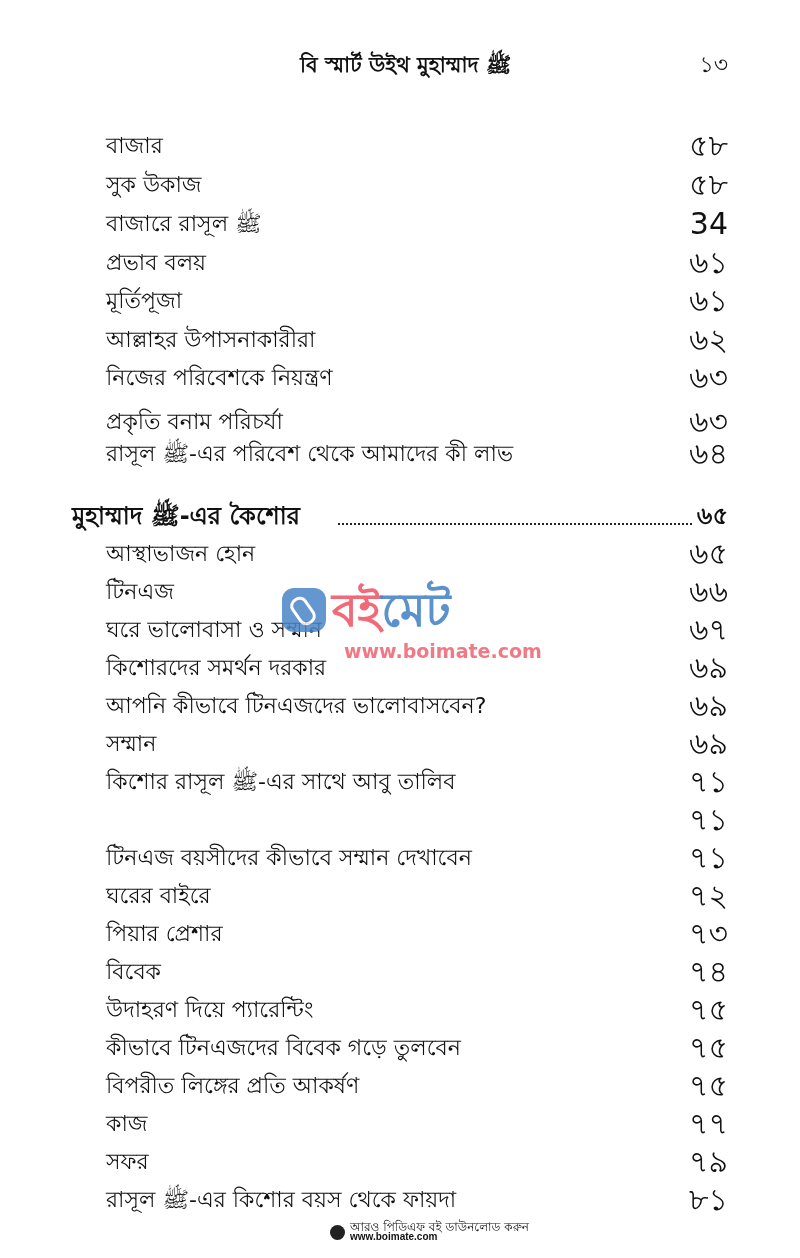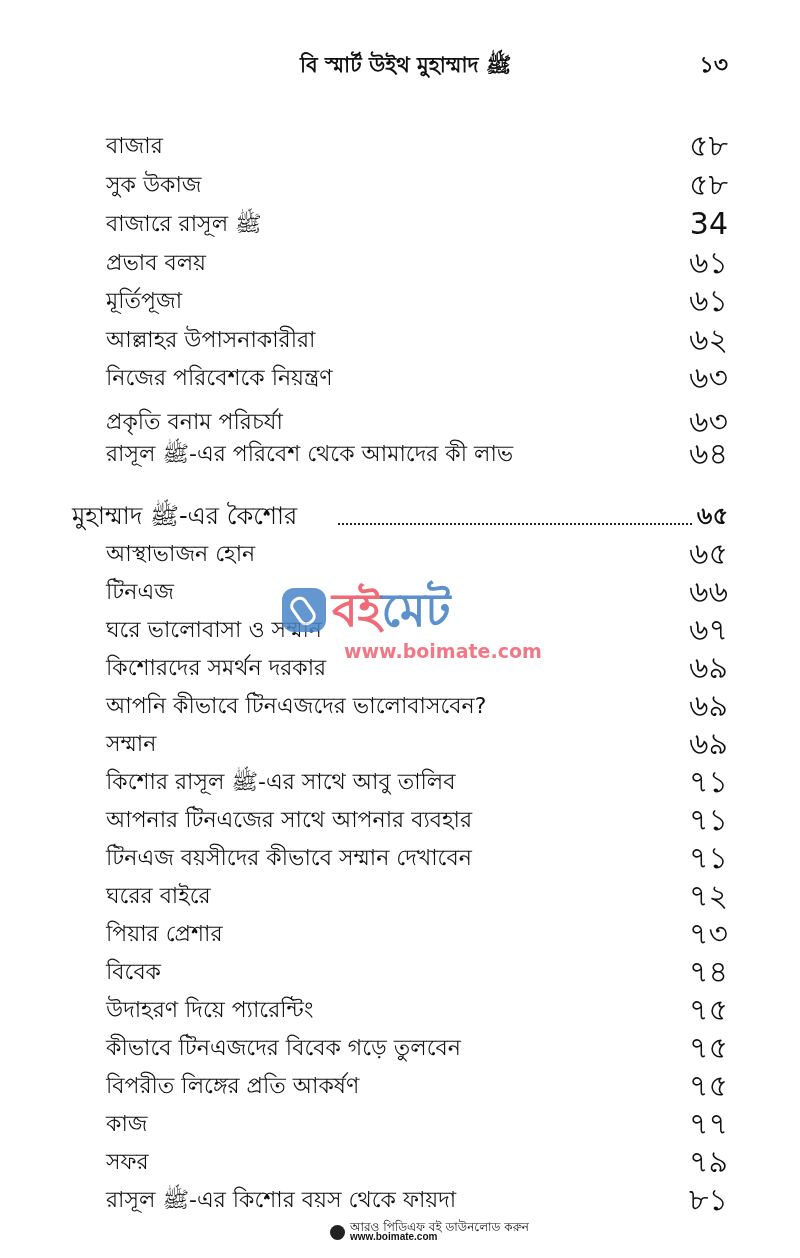--- a/index.html
+++ b/index.html
@@ -35,21 +35,21 @@
       font-size: 21px;
       font-weight: bold;
       line-height: 34px;
       white-space: nowrap;
     }
     .page-number {
       position: absolute;
       right: 72px;
       top: 0;
       font-size: 22px;
-      font-weight: bold;
+      font-weight: normal;
       line-height: 34px;
     }
     .toc {
       position: absolute;
       left: 0;
       top: 128px;
       width: 800px;
     }
     .toc-row {
       position: absolute;
@@ -68,21 +68,21 @@
     .toc-row .num {
       position: absolute;
       right: 72px;
       top: 0;
       font-size: 30px;
       line-height: 36px;
       text-align: right;
     }
     .toc-row.chapter .label {
       left: 72px;
-      font-weight: normal;
+      font-weight: bold;
       font-size: 24px;
     }
     .toc-row.chapter .num {
       font-weight: bold;
       font-size: 24px;
     }
     .toc-row.chapter .leader {
       position: absolute;
       left: 338px;
       right: 108px;
@@ -252,21 +252,20 @@
     </div>
     <div class="toc-row" style="top:598px">
       <span class="label">সম্মান</span>
       <span class="num">৬৯</span>
     </div>
     <div class="toc-row" style="top:636px">
       <span class="label">কিশোর রাসূল ﷺ-এর সাথে আবু তালিব</span>
       <span class="num">৭১</span>
     </div>
     <div class="toc-row" style="top:674px">
-      <span class="label">আপনার টিনএজের সাথে আপনার ব্যবহার</span>
       <span class="num">৭১</span>
     </div>
     <div class="toc-row" style="top:712px">
       <span class="label">টিনএজ বয়সীদের কীভাবে সম্মান দেখাবেন</span>
       <span class="num">৭১</span>
     </div>
     <div class="toc-row" style="top:750px">
       <span class="label">ঘরের বাইরে</span>
       <span class="num">৭২</span>
     </div>

